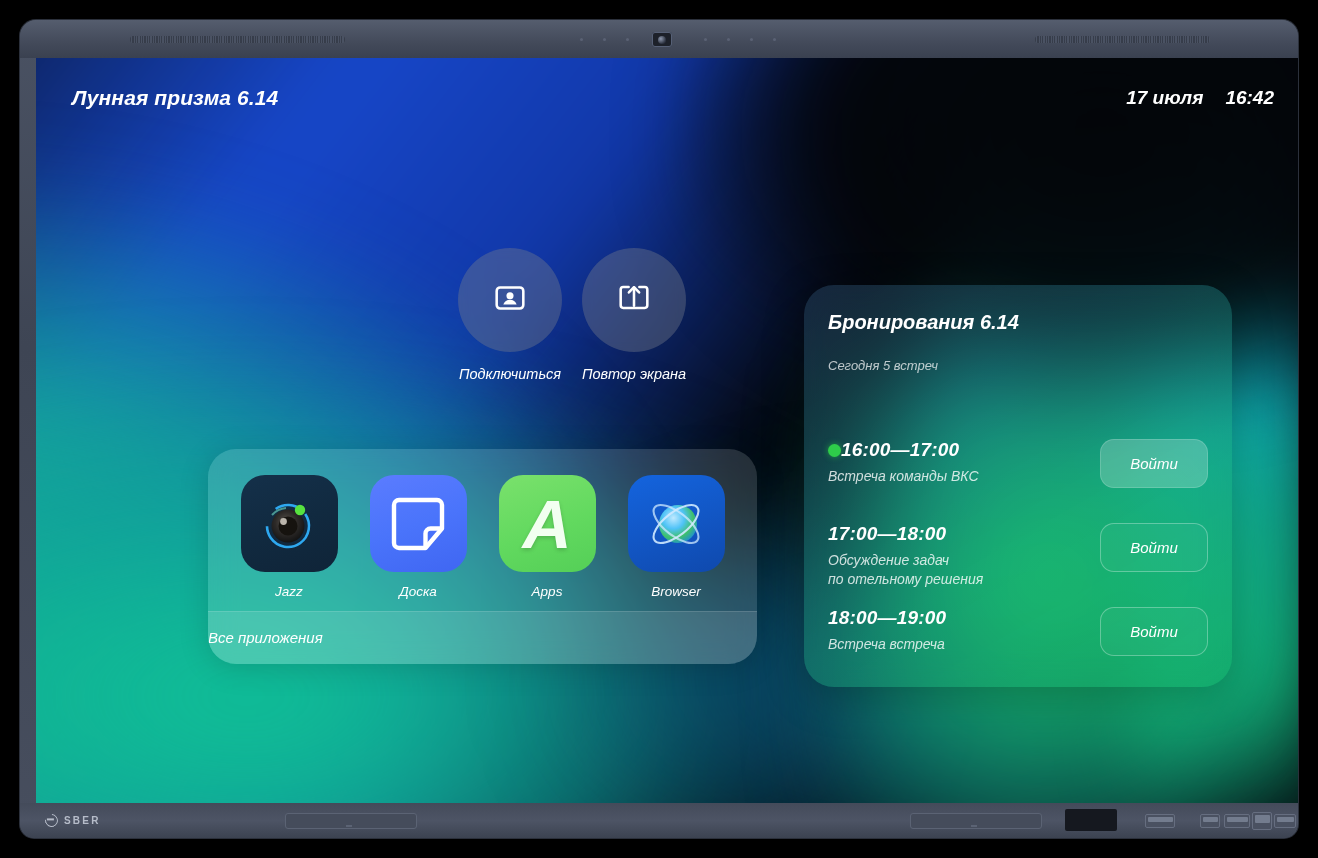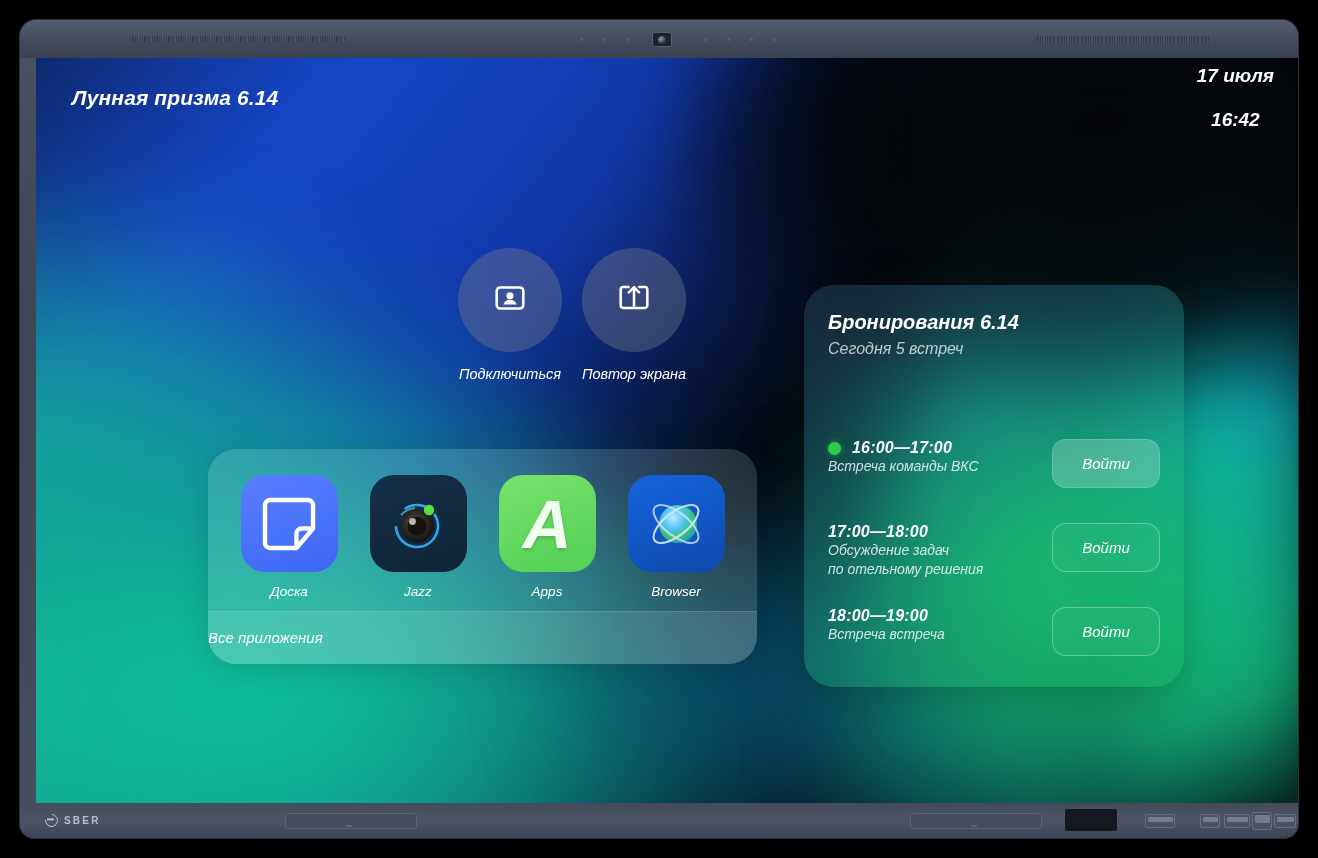--- a/index.html
+++ b/index.html
@@ -241,21 +241,20 @@
     font-size: 21px;
     font-weight: bold;
     letter-spacing: .1px;
   }
   #clockgroup {
     display: flex;
     align-items: center;
     gap: 22px;
     font-size: 19px;
     font-weight: bold;
-    flex-direction: column;
   }
 
   
   #quick-actions {
     position: absolute;
     left: 422px;
     top: 190px;
     display: flex;
     gap: 20px;
   }
@@ -340,78 +339,78 @@
     color: #fff;
     font-size: 15px;
     cursor: pointer;
   }
 
   
   #bookings {
     position: absolute;
     left: 768px;
     top: 227px;
-    width: 380px;
+    width: 428px;
     height: 402px;
     border-radius: 30px;
     background: linear-gradient(150deg,
         rgba(40,66,96,0.52) 0%,
         rgba(34,110,124,0.45) 30%,
         rgba(30,160,120,0.42) 60%,
         rgba(26,175,100,0.40) 100%);
     backdrop-filter: blur(16px);
     box-shadow: 0 10px 40px rgba(0,0,0,0.25);
     overflow: hidden;
     box-sizing: border-box;
     padding: 26px 24px 0 24px;
   }
   #bookings-title {
     color: #fff;
     font-size: 20px;
     font-weight: bold;
   }
   #bookings-sub {
     color: rgba(255,255,255,0.72);
-    font-size: 16px;
-    margin-top: 6px;
+    font-size: 13px;
+    margin-top: 24px;
   }
   #meetings {
     position: absolute;
     left: 24px; right: 24px;
     top: 144px;
   }
   .meeting {
     display: flex;
     align-items: flex-start;
     justify-content: space-between;
     gap: 12px;
     min-height: 76px;
     padding-top: 8px;
   }
   .m-left { padding-top: 2px; }
   .m-time {
     display: flex;
     align-items: center;
-    gap: 11px;
     color: #fff;
-    font-size: 16px;
+    font-size: 19px;
     font-weight: bold;
     letter-spacing: .2px;
   }
   .m-dot {
     width: 13px; height: 13px;
     border-radius: 50%;
     background: #2ecc4a;
     flex: none;
     box-shadow: 0 0 6px rgba(46,204,74,0.6);
   }
   .m-title {
     color: rgba(255,255,255,0.80);
     font-size: 14px;
     line-height: 1.35;
+    margin-top: 6px;
   }
   .m-btn {
     flex: none;
     width: 108px;
     height: 49px;
     border-radius: 14px;
     display: flex;
     align-items: center;
     justify-content: center;
     color: #fff;
@@ -494,30 +493,20 @@
               <path d="M8.4 8.1 12 4.4l3.6 3.7" stroke="#fff" stroke-width="1.8" stroke-linecap="round" stroke-linejoin="round"></path>
             </svg>
           </span>
         </div>
         <div class="qa-label">Повтор экрана</div>
       </div>
     </div>
 
     <div id="dock">
       <div id="dock-apps">
-
-        <div class="app">
-          <div class="app-icon" id="icon-doska">
-            <svg width="64" height="64" viewBox="0 0 64 64" fill="none">
-              <path d="M8 13a5 5 0 0 1 5-5h38a5 5 0 0 1 5 5v23.5L39.5 56H13a5 5 0 0 1-5-5z" stroke="#fff" stroke-width="4.4" stroke-linejoin="round"></path>
-              <path d="M56 36.5H44.5a5 5 0 0 0-5 5V56" stroke="#fff" stroke-width="4.4" stroke-linejoin="round"></path>
-            </svg>
-          </div>
-          <div class="app-label">Доска</div>
-        </div>
 
         <div class="app">
           <div class="app-icon" id="icon-jazz">
             <svg width="78" height="78" viewBox="0 0 78 78">
               <defs>
                 <radialGradient id="lensg" cx="45%" cy="40%" r="60%">
                   <stop offset="0%" stop-color="#5d5750"></stop>
                   <stop offset="55%" stop-color="#2d2a28"></stop>
                   <stop offset="100%" stop-color="#141414"></stop>
                 </radialGradient>
@@ -527,20 +516,30 @@
               <circle cx="38" cy="41" r="9.5" fill="#16130f"></circle>
               <circle cx="33.5" cy="36.5" r="3.4" fill="#d8d2c8" opacity=".85"></circle>
               <circle cx="50" cy="25" r="5.2" fill="#57e23f"></circle>
               <path d="M22 30a21 21 0 0 1 14-7" fill="none" stroke="#6fe0c8" stroke-width="2" opacity=".6"></path>
             </svg>
           </div>
           <div class="app-label">Jazz</div>
         </div>
 
         <div class="app">
+          <div class="app-icon" id="icon-doska">
+            <svg width="64" height="64" viewBox="0 0 64 64" fill="none">
+              <path d="M8 13a5 5 0 0 1 5-5h38a5 5 0 0 1 5 5v23.5L39.5 56H13a5 5 0 0 1-5-5z" stroke="#fff" stroke-width="4.4" stroke-linejoin="round"></path>
+              <path d="M56 36.5H44.5a5 5 0 0 0-5 5V56" stroke="#fff" stroke-width="4.4" stroke-linejoin="round"></path>
+            </svg>
+          </div>
+          <div class="app-label">Доска</div>
+        </div>
+
+        <div class="app">
           <div class="app-icon" id="icon-apps">
             <span id="apps-letter">A</span>
           </div>
           <div class="app-label">Apps</div>
         </div>
 
         <div class="app">
           <div class="app-icon" id="icon-browser">
             <svg width="80" height="80" viewBox="0 0 80 80" fill="none">
               <defs>

